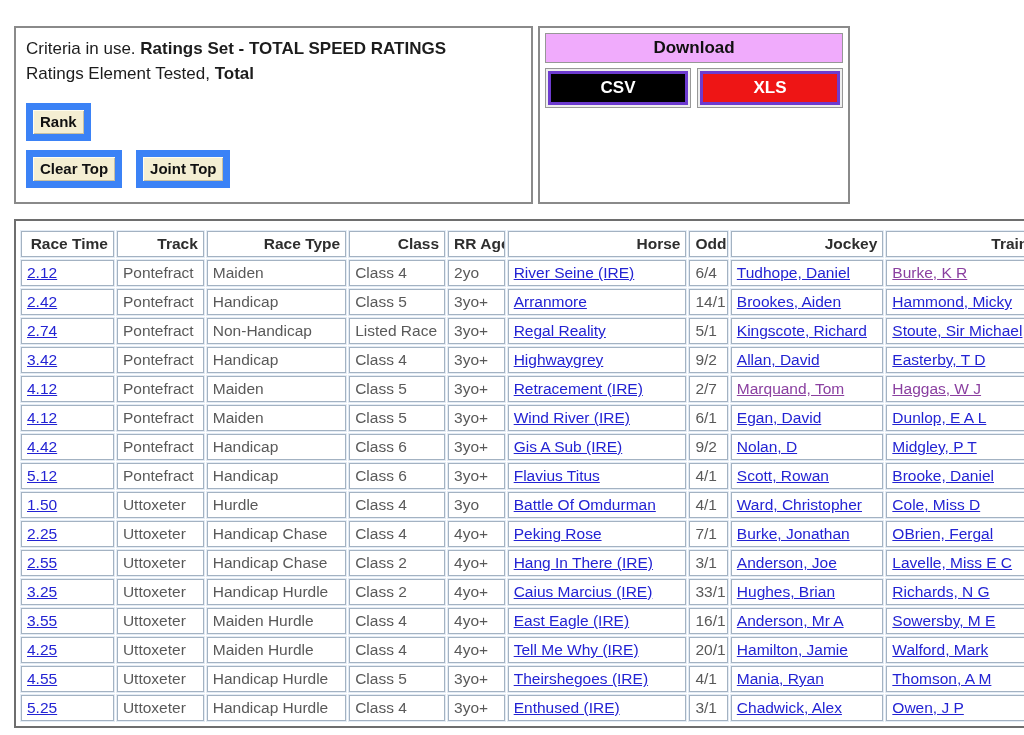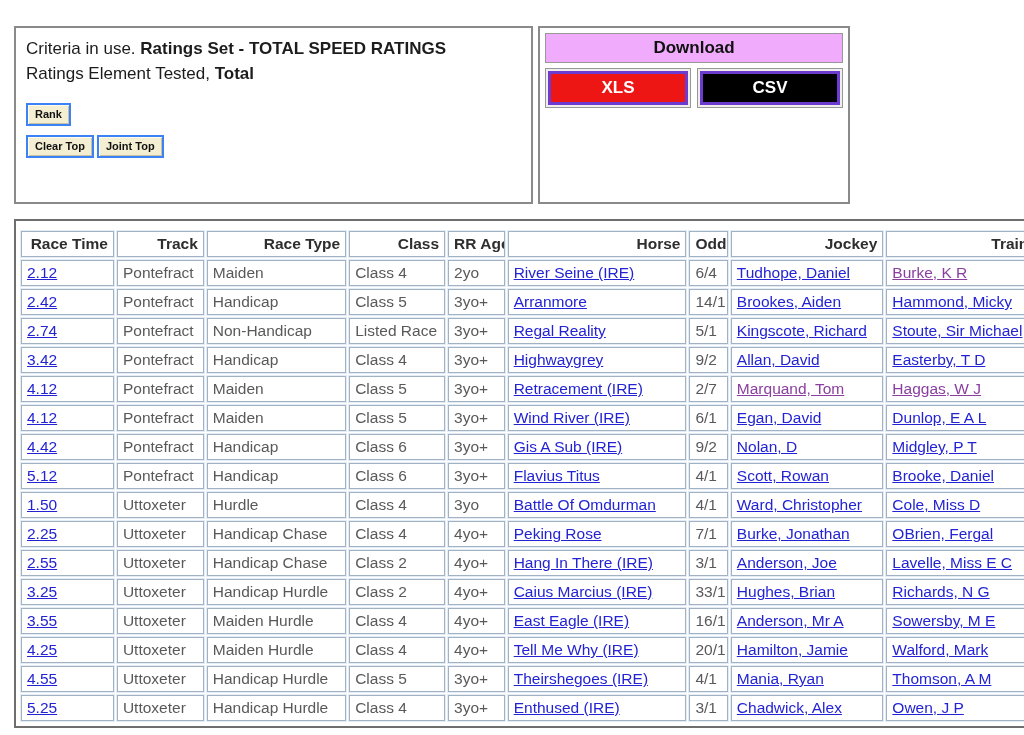--- a/index.html
+++ b/index.html
@@ -25,28 +25,28 @@
   .criteria-box{
     width:519px;height:178px;
     border:2px solid #8a8a8a;
     padding:9px 10px;
   }
   .criteria-text{font-size:17px;color:#1c1c1c;line-height:1.45;}
   .criteria-text b{font-weight:bold;}
   .btn{
     display:inline-block;
     background:#f4eed2;
-    border:2px solid #3b82f6;
+    border:7px solid #3b82f6;
     box-shadow:inset 1px 1px 0 #fffdf0, inset -1px -1px 0 #c9c0a0;
     padding:3px 7px 4px 7px;
-    font-weight:bold;font-size:11px;color:#111;
+    font-weight:bold;font-size:15px;color:#111;
     cursor:pointer;
   }
   .rank-row{margin-top:17px;}
-  .cj-row{margin-top:9px;display:flex;gap:3px;}
+  .cj-row{margin-top:9px;display:flex;gap:14px;}
 
   .download-box{
     width:312px;height:178px;
     border:2px solid #8a8a8a;
     padding:5px;
   }
   .download-header{
     border:1px solid #979797;
     background:#f0abfc;
     text-align:center;font-weight:bold;font-size:17px;color:#111;
@@ -111,24 +111,24 @@
       <div class="cj-row">
         <button class="btn">Clear Top</button>
         <button class="btn">Joint Top</button>
       </div>
     </div>
 
     <div class="download-box">
       <div class="download-header">Download</div>
       <div class="download-buttons">
         <div class="dl-cell">
-          <a class="dl-btn dl-xls">XLS</a>
+          <a class="dl-btn dl-csv">CSV</a>
         </div>
         <div class="dl-cell">
-          <a class="dl-btn dl-csv">CSV</a>
+          <a class="dl-btn dl-xls">XLS</a>
         </div>
       </div>
     </div>
 
   </div>
 
   <div class="table-wrap">
     <table class="results">
       <colgroup>
         <col style="width:92px">

